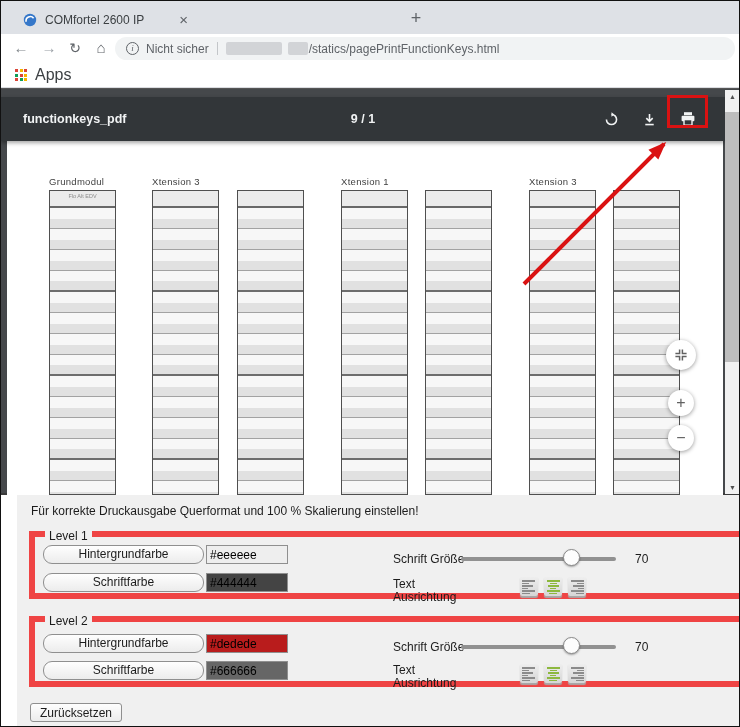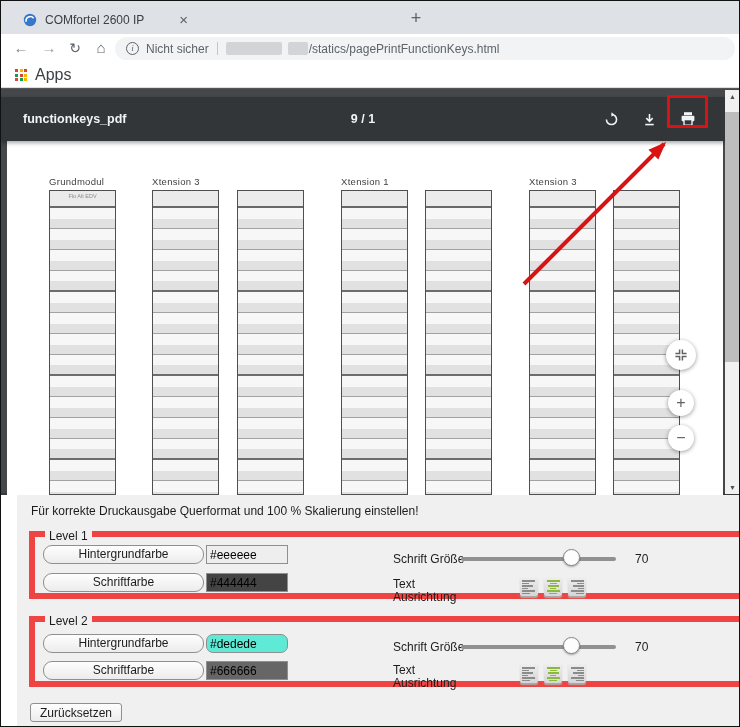--- a/index.html
+++ b/index.html
@@ -403,21 +403,21 @@
           <i></i>
           <i></i>
           <i></i>
           <i></i>
         </span>
     </div>
 
     <div class="group group-2 g2">
       <span class="glegend">Level 2</span>
       <button class="cfg-btn row1">Hintergrundfarbe</button>
-      <input class="cfg-input row1" value="#dedede" style="background-color: #5eead4; border-radius: 7px;">
+      <input class="cfg-input row1" value="#dedede" style="background-color: #b91c1c;">
       <button class="cfg-btn row2">Schriftfarbe</button>
       <input class="cfg-input row2" value="#666666" style="background-color: rgb(102, 102, 102);">
       <span class="slider-label">Schrift Größe</span>
       <span class="slider-track"></span>
       <span class="slider-thumb"></span>
       <span class="slider-value">70</span>
       <span class="align-label">
         <span>Text</span><br>
         <span>Ausrichtung</span>
       </span>

